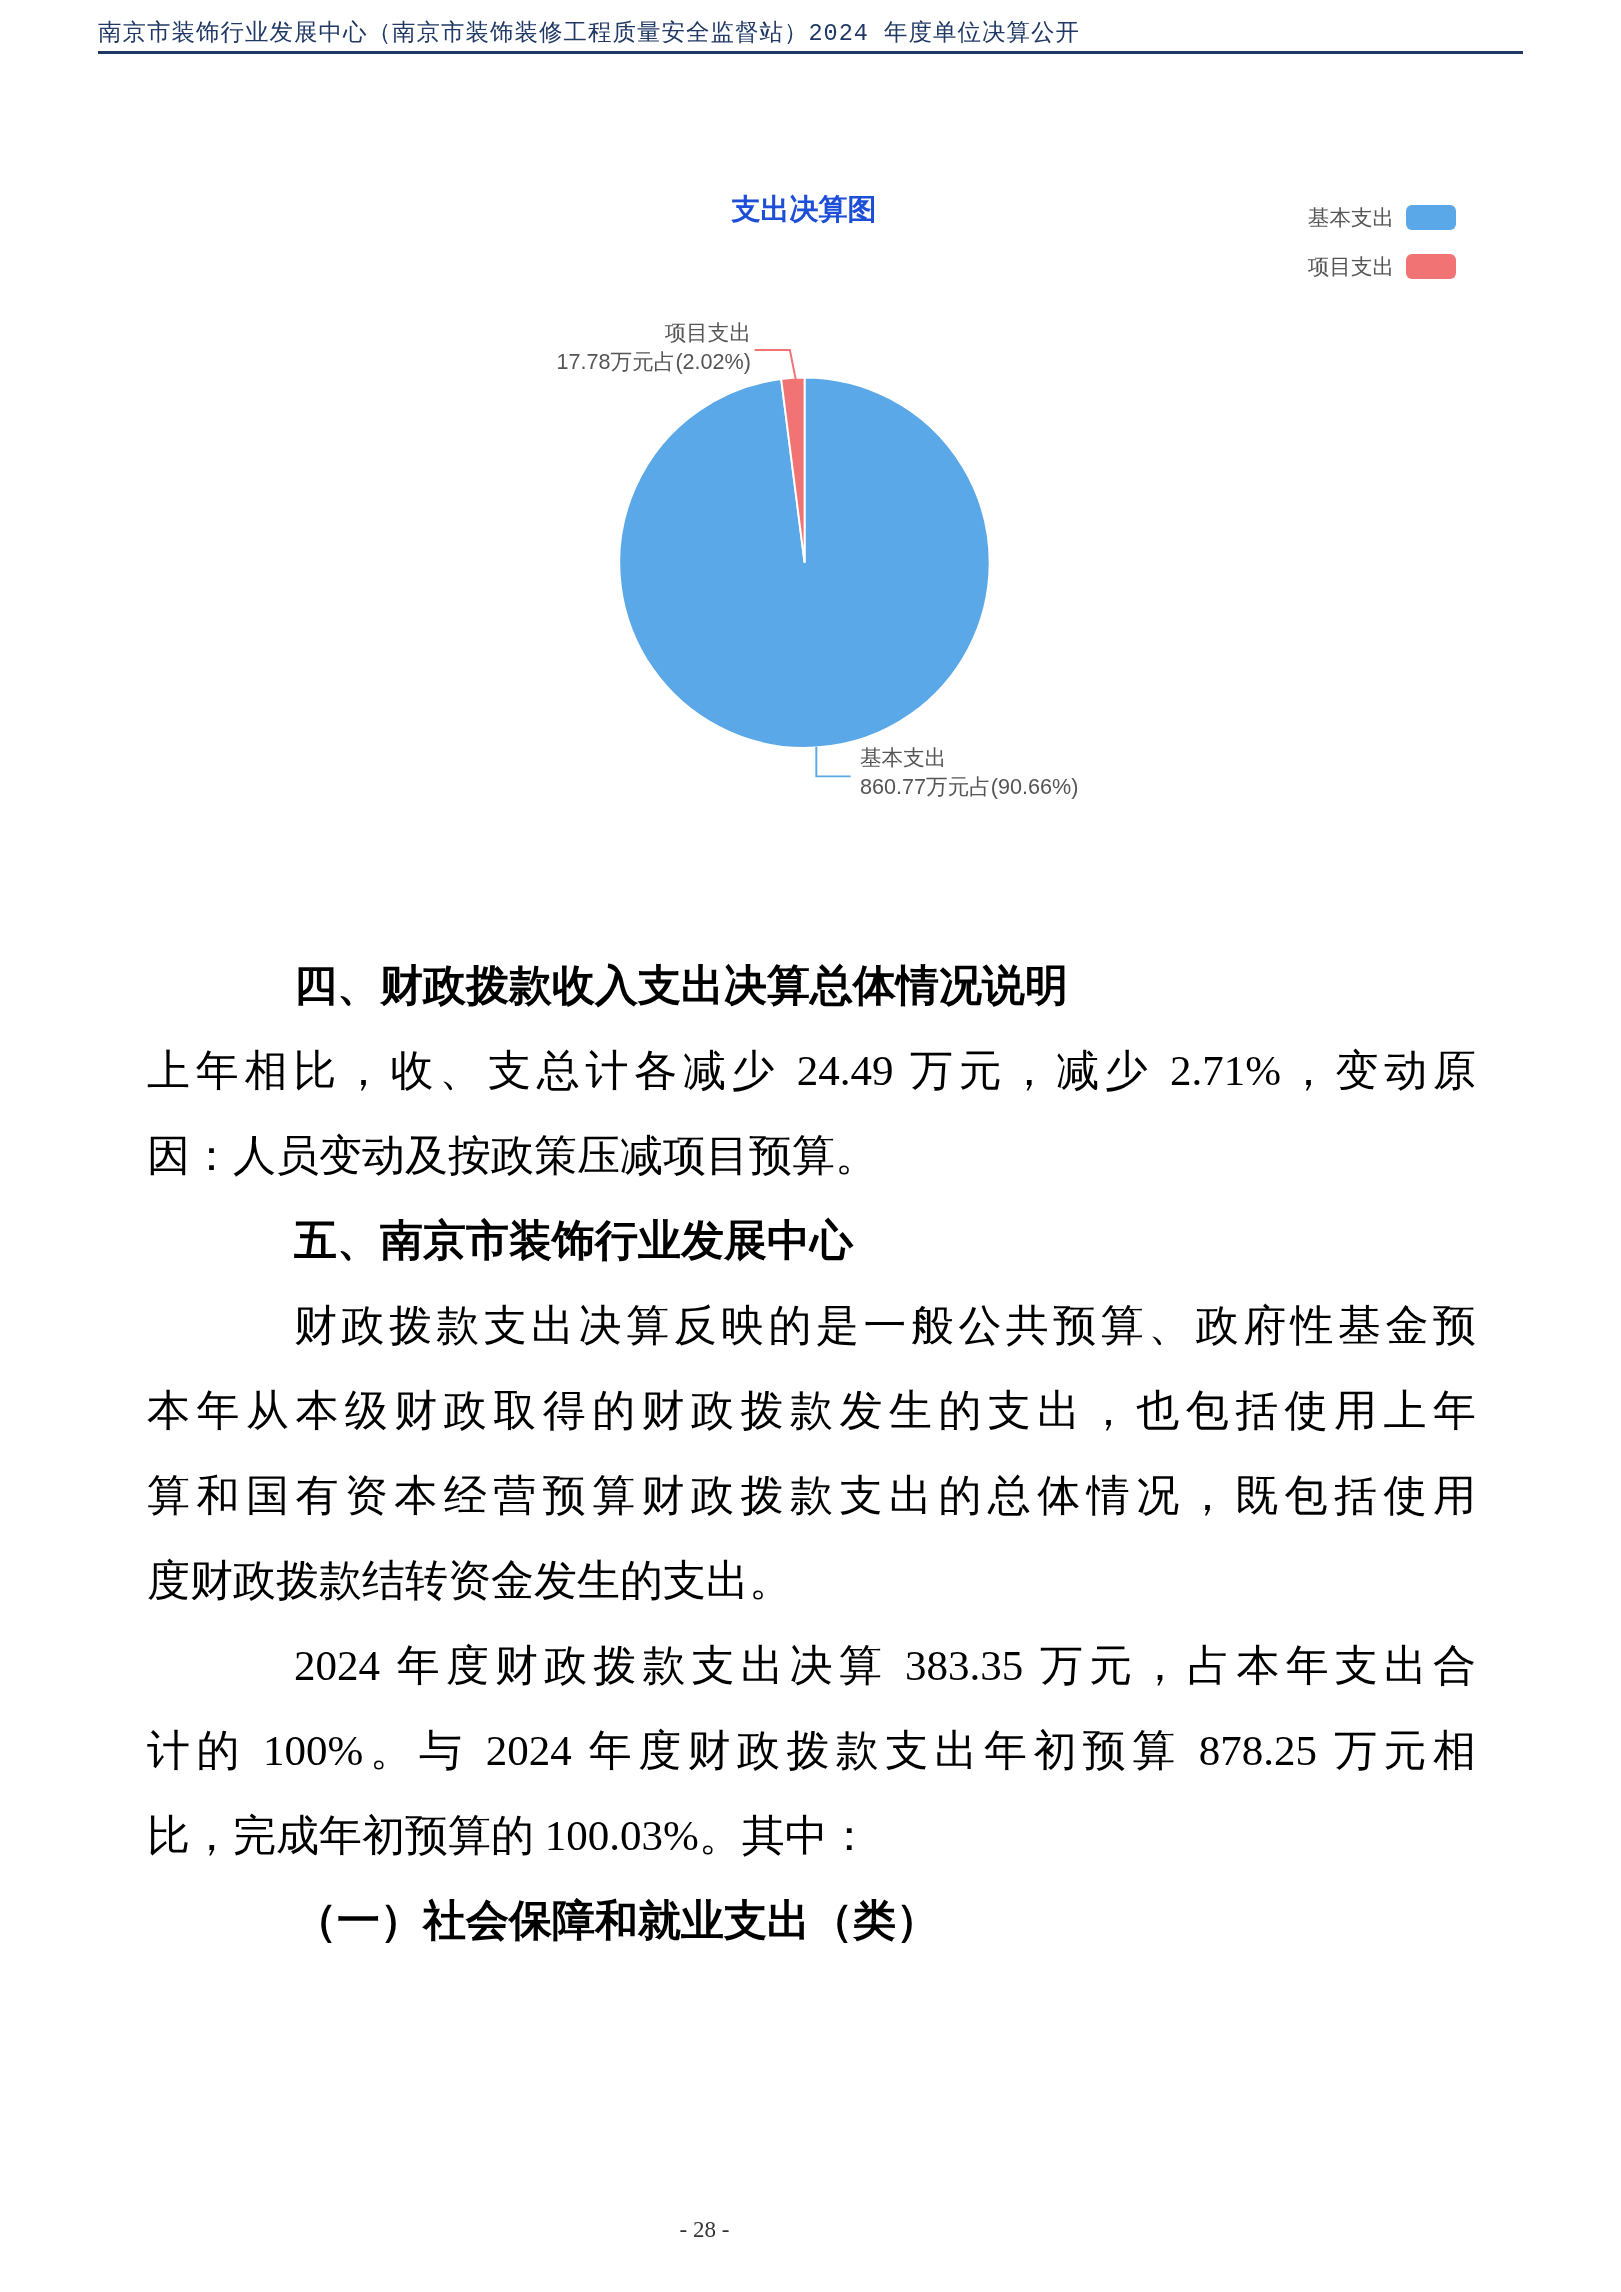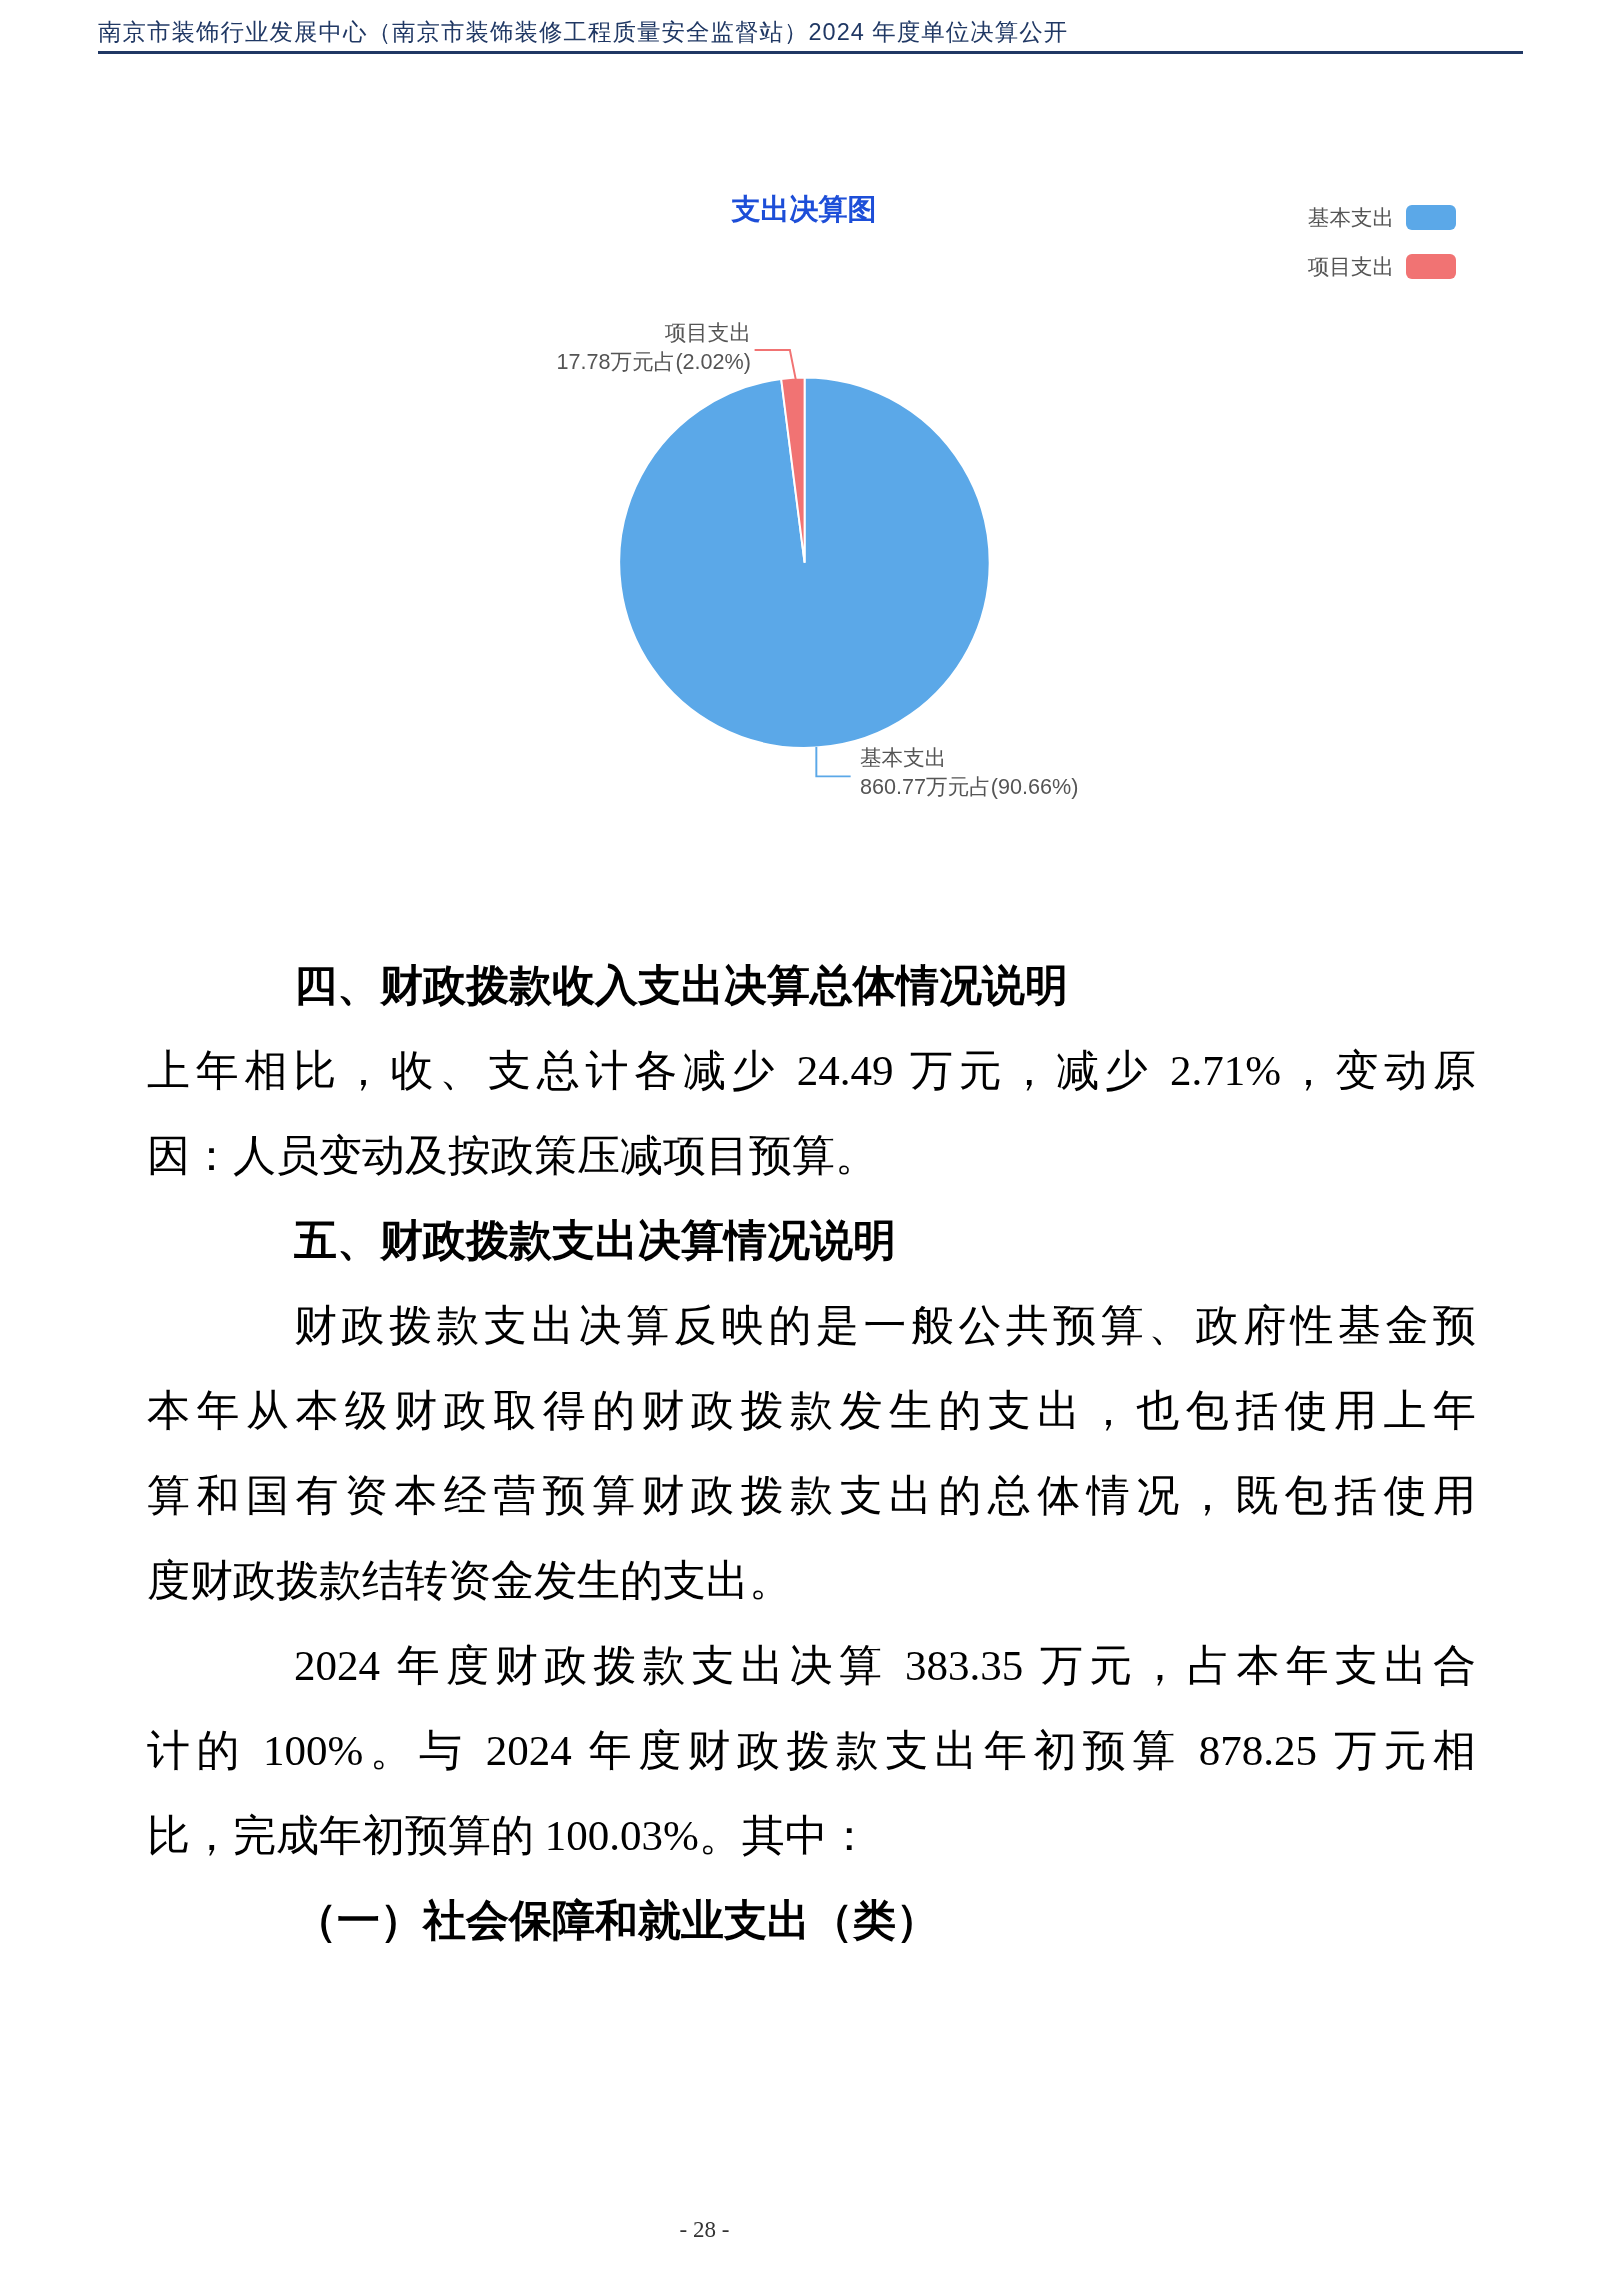--- a/index.html
+++ b/index.html
@@ -2,21 +2,21 @@
 <html><head>
 <meta charset="utf-8">
 <style>
   html,body{margin:0;padding:0;}
   body{width:1621px;height:2293px;position:relative;background:#ffffff;
        font-family:"Liberation Serif","DejaVu Serif",serif;color:#000;}
   .abs{position:absolute;}
 
   
   .page-header{left:98px;top:15.7px;width:1425px;font-size:23.5px;color:#203864;
-               font-family:Liberation Sans, sans-serif;letter-spacing:1px;}
+               font-family:Liberation Mono, monospace;letter-spacing:1px;}
   .header-rule{left:98px;top:51px;width:1425px;height:2.9px;background:#203864;}
 
   
   .chart-title{left:608px;top:190px;width:392px;text-align:center;font-size:29px;
                font-weight:bold;color:#1d4ed8;font-family:"Liberation Sans",sans-serif;}
   .legend{left:1304px;top:204px;font-family:"Liberation Sans",sans-serif;}
   .legend-row{display:flex;align-items:center;justify-content:flex-end;
               width:152px;height:27.4px;margin-bottom:21.6px;}
   .legend-label{font-size:21.6px;color:#555;margin-right:11.8px;}
   .legend-swatch{width:50px;height:25.5px;border-radius:5.9px;}
@@ -70,21 +70,21 @@
   <div>基本支出</div>
   <div>860.77万元占(90.66%)</div>
 </div>
 
 <div class="abs doc-body">
   <div class="blk heading indent">四、财政拨款收入支出决算总体情况说明</div>
 
   <div class="blk just">上年相比，收、支总计各减少 24.49 万元，减少 2.71%，变动原</div>
   <div class="blk">因：人员变动及按政策压减项目预算。</div>
 
-  <div class="blk heading indent">五、财政拨款支出决算情况说明</div>
+  <div class="blk heading indent">五、南京市装饰行业发展中心</div>
 
   <div class="blk indent just" style="width:1182px;">财政拨款支出决算反映的是一般公共预算、政府性基金预</div>
   <div class="blk just">本年从本级财政取得的财政拨款发生的支出，也包括使用上年</div>
   <div class="blk just">算和国有资本经营预算财政拨款支出的总体情况，既包括使用</div>
   <div class="blk">度财政拨款结转资金发生的支出。</div>
 
   <div class="blk indent just" style="width:1182px;">2024 年度财政拨款支出决算 383.35 万元，占本年支出合</div>
   <div class="blk just">计的 100%。与 2024 年度财政拨款支出年初预算 878.25 万元相</div>
   <div class="blk">比，完成年初预算的 100.03%。其中：</div>
 

